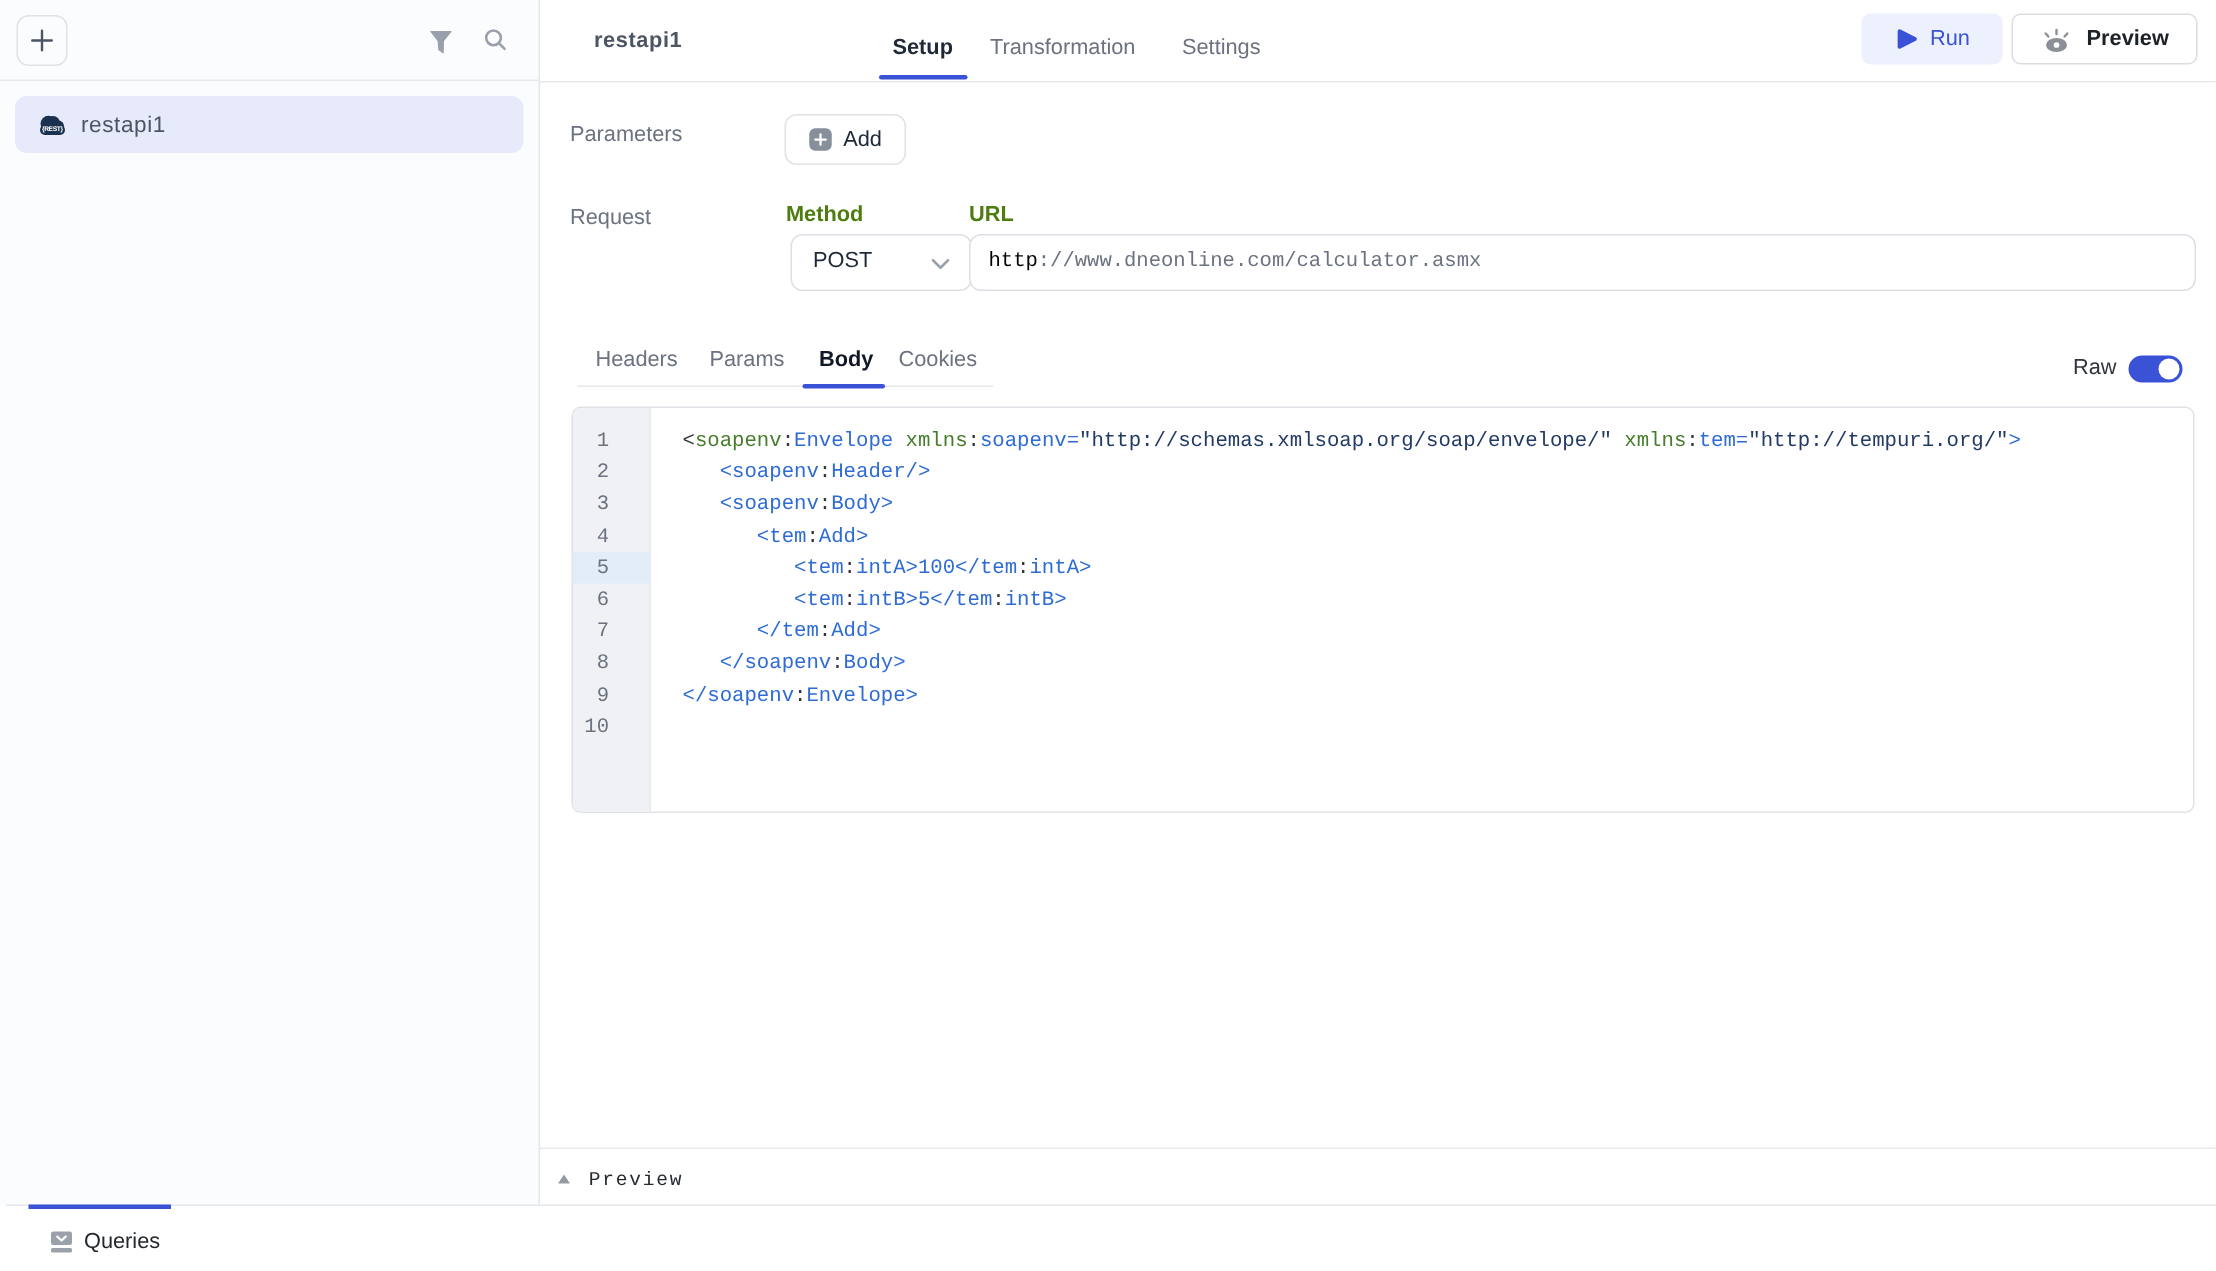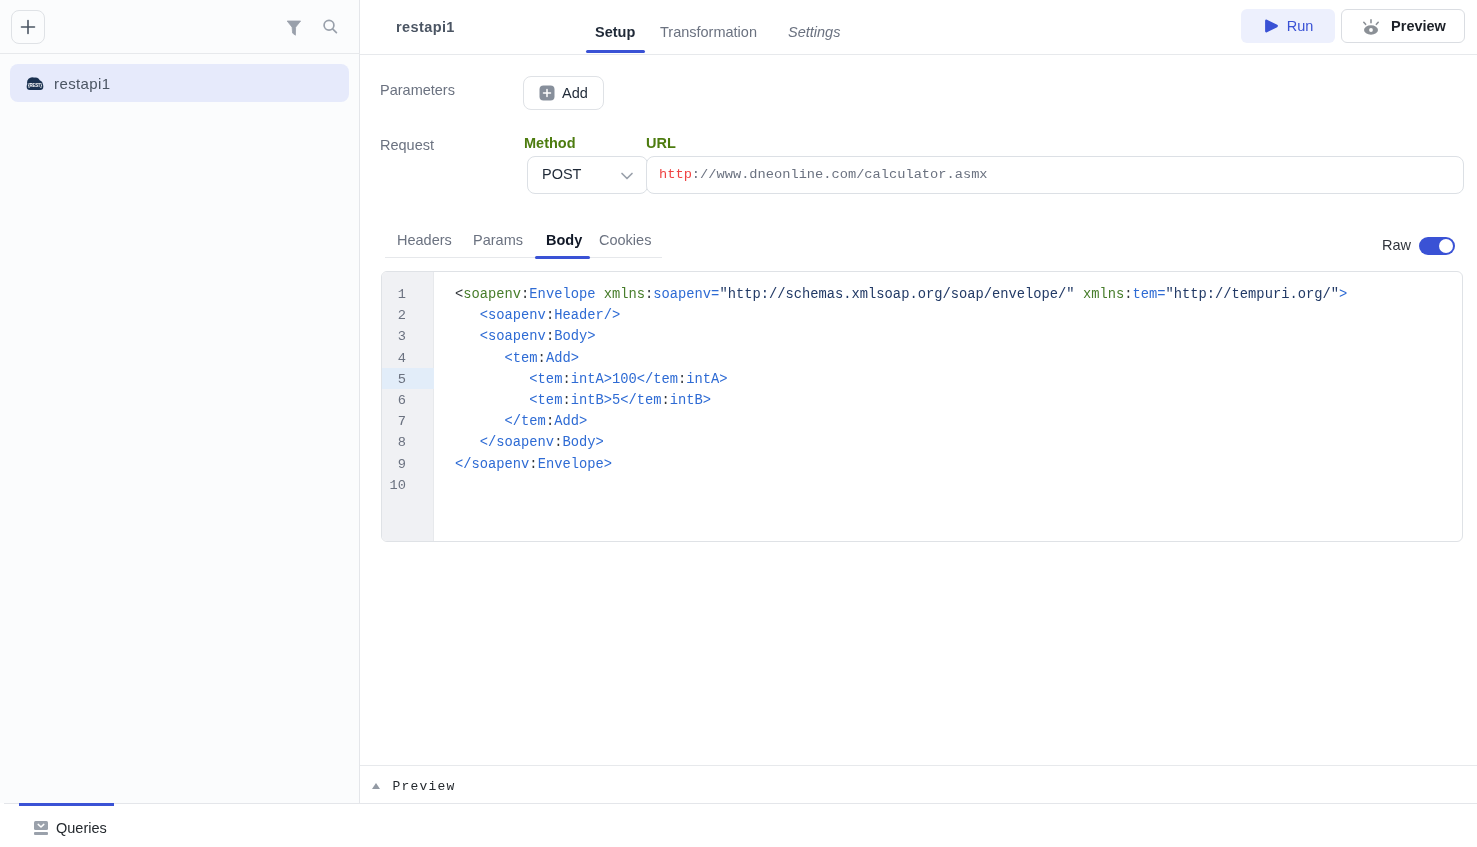--- a/index.html
+++ b/index.html
@@ -38,21 +38,21 @@
 #addbtn { position:absolute; left:163px; top:20px; width:81px; height:34px; background:#fff;
   border:1px solid #dfe2e6; border-radius:8px; display:flex; align-items:center; justify-content:center;
   gap:7px; color:#1f2937; font-size:14.5px; font-weight:500; }
 .fldlabel { position:absolute; font-weight:700; color:#4d7c0f; font-size:14.5px; }
 #methodsel { position:absolute; left:167px; top:100px; width:121px; height:38px; background:#fff;
   border:1px solid #dce0e5; border-radius:8px; }
 #methodsel .mv { position:absolute; left:14px; top:9px; color:#1f2937; font-size:14.5px; }
 #urlinput { position:absolute; left:286px; top:100px; width:818px; height:38px; background:#fff;
   border:1px solid #dce0e5; border-radius:8px; font-family:"Liberation Mono",monospace;
   font-size:13.7px; line-height:36px; padding-left:12px; color:#6b7280; white-space:pre; }
-#urlinput .grn { color:#ef4444; }
+#urlinput .grn { color:#000000; }
 
 
 .btab { position:absolute; top:176px; font-size:14.5px; color:#6b7280; }
 #btabline { position:absolute; left:25px; top:200.5px; width:277px; height:1px; background:#e6e8eb; }
 #bodyline { position:absolute; left:175px; top:200px; width:55px; height:3px; background:#3a52d5; border-radius:2px; }
 #rawlabel { position:absolute; left:1022px; top:181px; color:#30353d; font-size:14.5px; }
 #toggle { position:absolute; left:1059px; top:181px; width:36px; height:18px; background:#3a52d5; border-radius:9px; }
 #toggle .knob { position:absolute; right:2px; top:2px; width:14px; height:14px; background:#fff; border-radius:50%; }
 
 
@@ -115,21 +115,21 @@
       </svg>
     </span>
     <span class="rlabel">restapi1</span>
   </div>
 </div>
 
 <div id="mhead">
   <div id="mtitle">restapi1</div>
   <div class="htab" style="left:235px; color:#1f2937; font-weight:700;">Setup</div>
   <div class="htab" style="left:300px;">Transformation</div>
-  <div class="htab" style="left:428px;font-style:italic;">Settings</div>
+  <div class="htab" style="left:428px;">Settings</div>
   <div id="setupline"></div>
   <div id="runbtn">
     <svg width="16" height="16" viewBox="0 0 16 16">
         <path d="M3.4 2.8 L13.6 8 L3.4 13.2 z" fill="#3a52d5" stroke="#3a52d5" stroke-width="2.6" stroke-linejoin="round"></path>
       </svg>
     <span>Run</span>
   </div>
   <div id="pvbtn">
     <svg width="22" height="20" viewBox="0 0 22 20">
       <ellipse cx="11" cy="14" rx="7" ry="4.7" fill="#8b9096"></ellipse>

